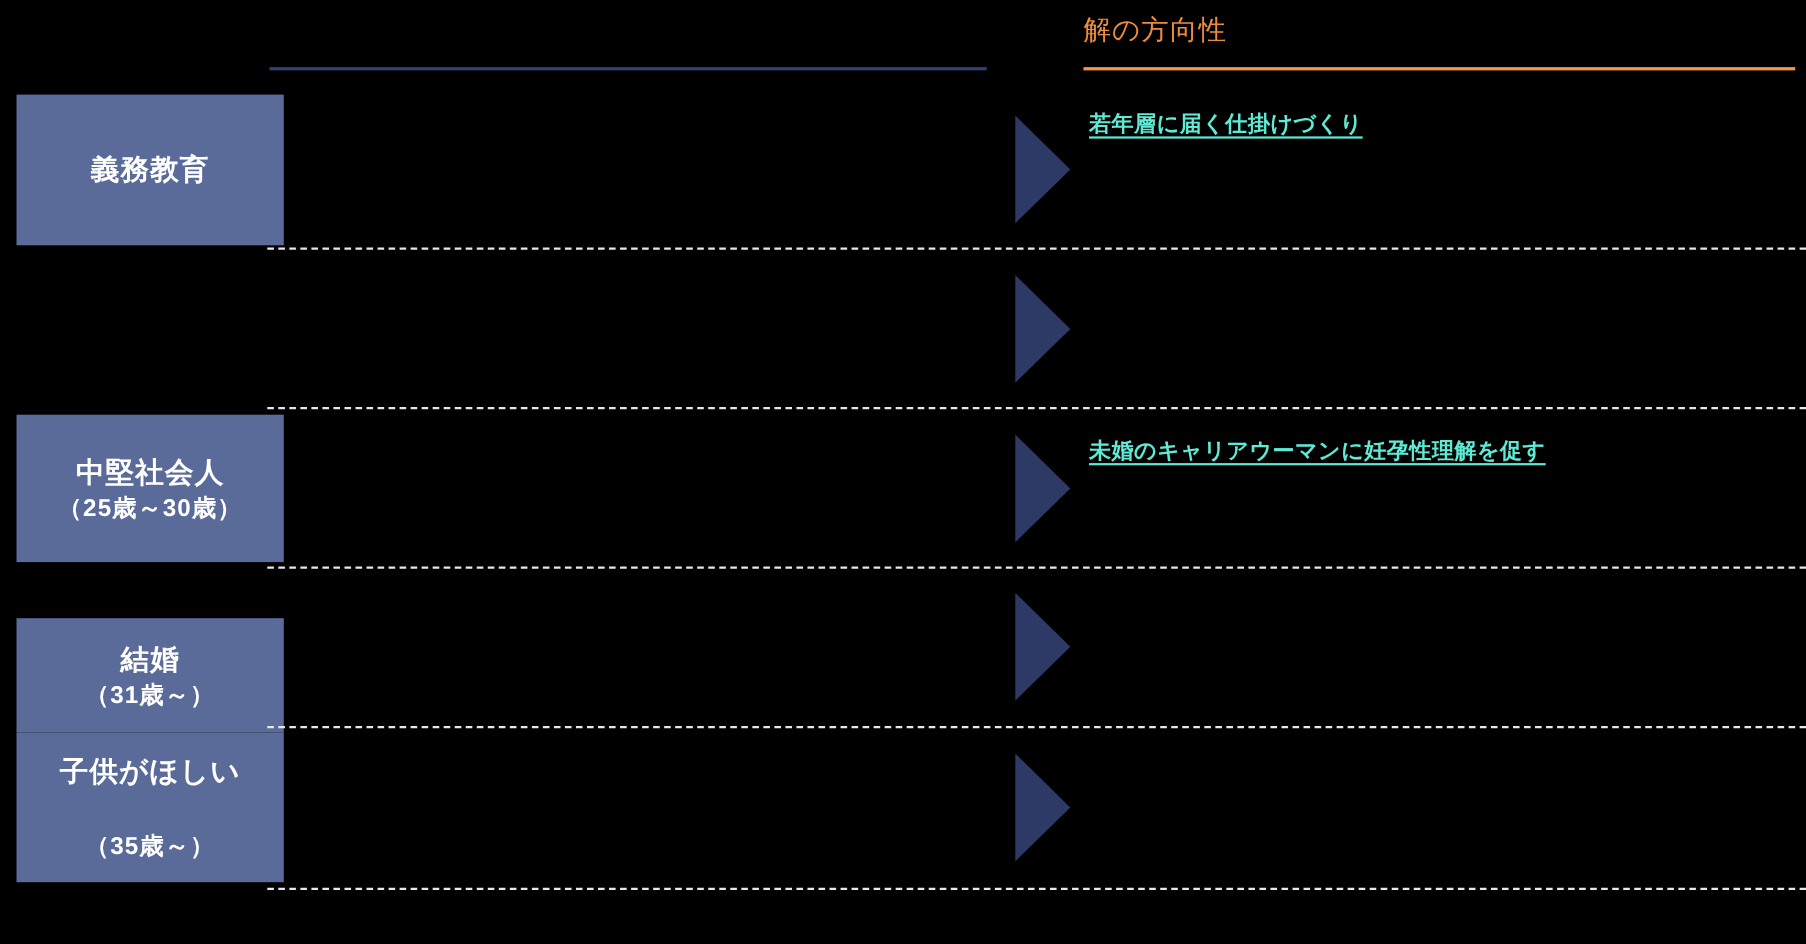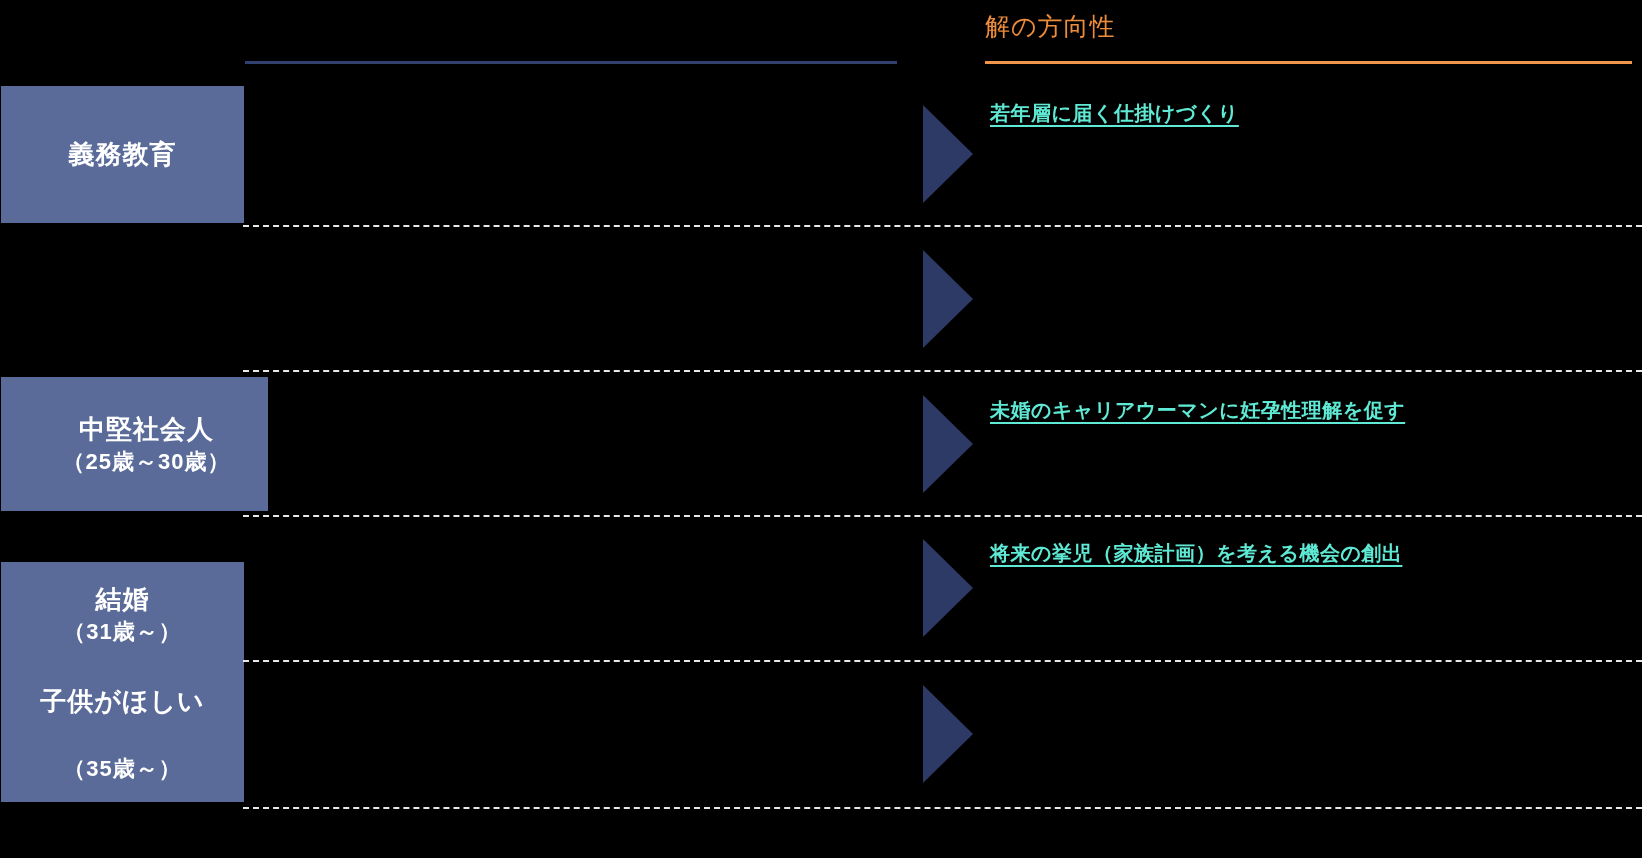--- a/index.html
+++ b/index.html
@@ -1,31 +1,31 @@
 <!DOCTYPE html>
 <html><head>
 <meta charset="utf-8">
 <style>
   html,body{margin:0;padding:0;background:#000;}
   body{font-family:"Liberation Sans","DejaVu Sans",sans-serif;}
   #slide{position:relative;width:1642px;height:858px;background:#000000;overflow:hidden;}
 
   
   .stage-box{
-    position:absolute;left:1px;width:243px;background:#5a6b99;color:#ffffff;
+    position:absolute;left:15px;width:243px;background:#5a6b99;color:#ffffff;
     display:flex;flex-direction:column;justify-content:center;align-items:center;
     text-align:center;font-weight:bold;
   }
   .stage-main{font-size:26px;line-height:1.35;letter-spacing:1px;}
   .stage-sub{font-size:22px;line-height:1.35;letter-spacing:1px;}
   .stage-sub:empty{display:none;}
 
   .box-r1{top:86px;height:137px;}
   .box-r2{top:232px;height:134px;}
-  .box-r3{top:377px;height:134px;padding-left:24px;}
+  .box-r3{top:377px;height:134px;}
   .box-r4{top:521px;height:104px;margin-top:41px;}
   .box-r5{top:666px;height:136px;gap:35px;}
 
   
   .divider{position:absolute;left:243px;right:0;height:0;border-top:2px dashed #e8e8e8;}
   .div-r1{top:225px;}
   .div-r2{top:370px;}
   .div-r3{top:515px;}
   .div-r4{top:660px;}
   .div-r5{top:807px;}
@@ -84,21 +84,20 @@
   </div>
   <div class="arrow arr-r3"></div>
   <div class="solution sol-r3">未婚のキャリアウーマンに妊孕性理解を促す</div>
   <div class="divider div-r3"></div>
 
   <div class="stage-box box-r4">
     <div class="stage-main">結婚</div>
     <div class="stage-sub">（31歳～）</div>
   </div>
   <div class="arrow arr-r4"></div>
-  <div class="solution sol-r4">将来の挙児（家族計画）を考える機会の創出</div>
   <div class="divider div-r4"></div>
 
   <div class="stage-box box-r5">
     <div class="stage-main">子供がほしい</div>
     <div class="stage-sub">（35歳～）</div>
   </div>
   <div class="arrow arr-r5"></div>
   <div class="divider div-r5"></div>
 
 </div>

